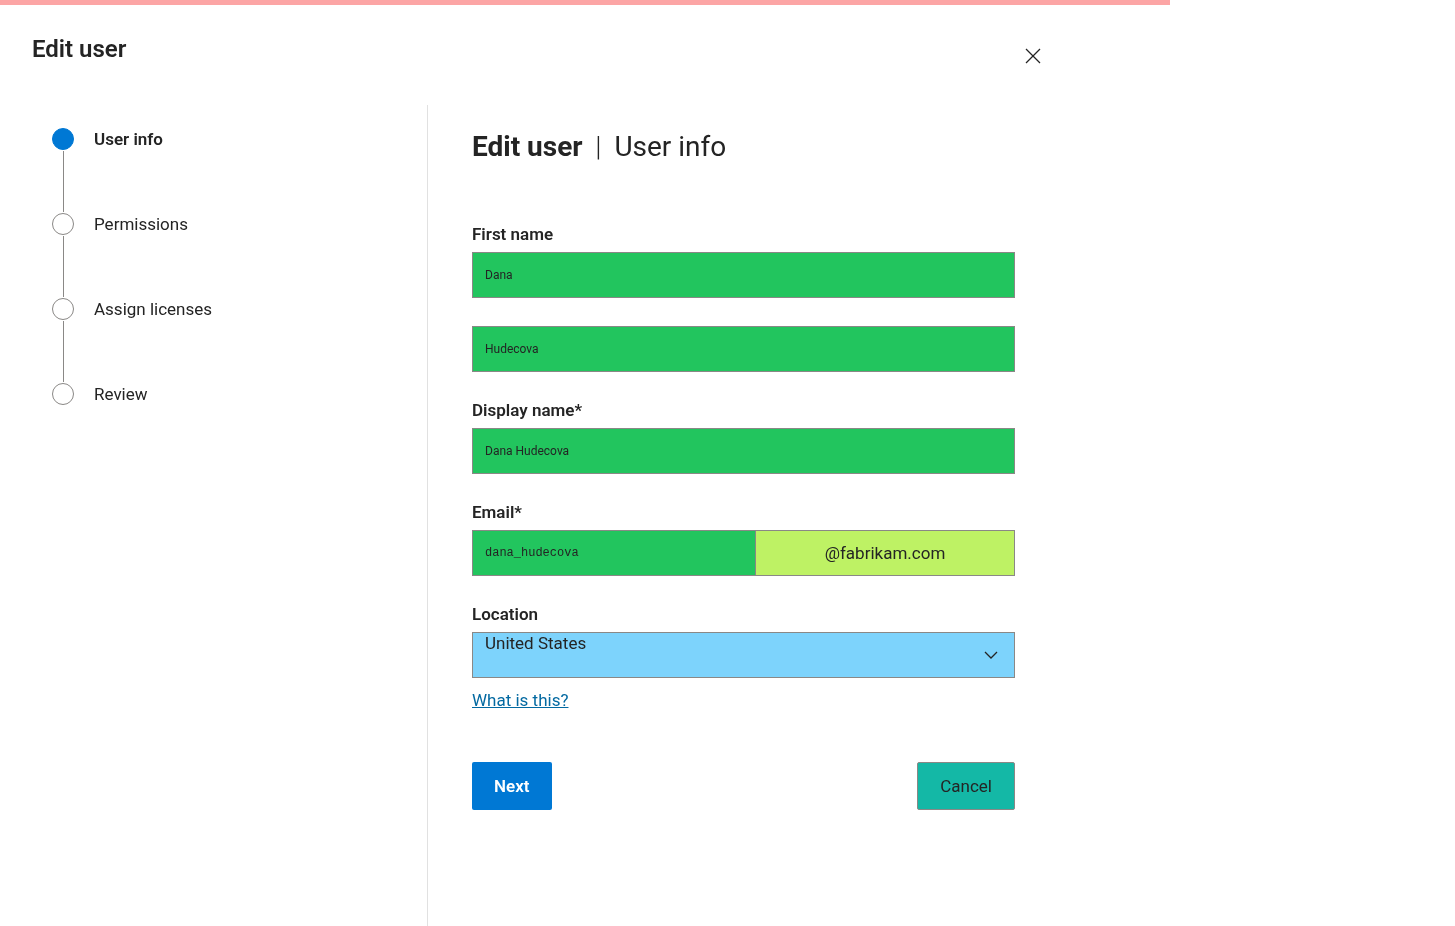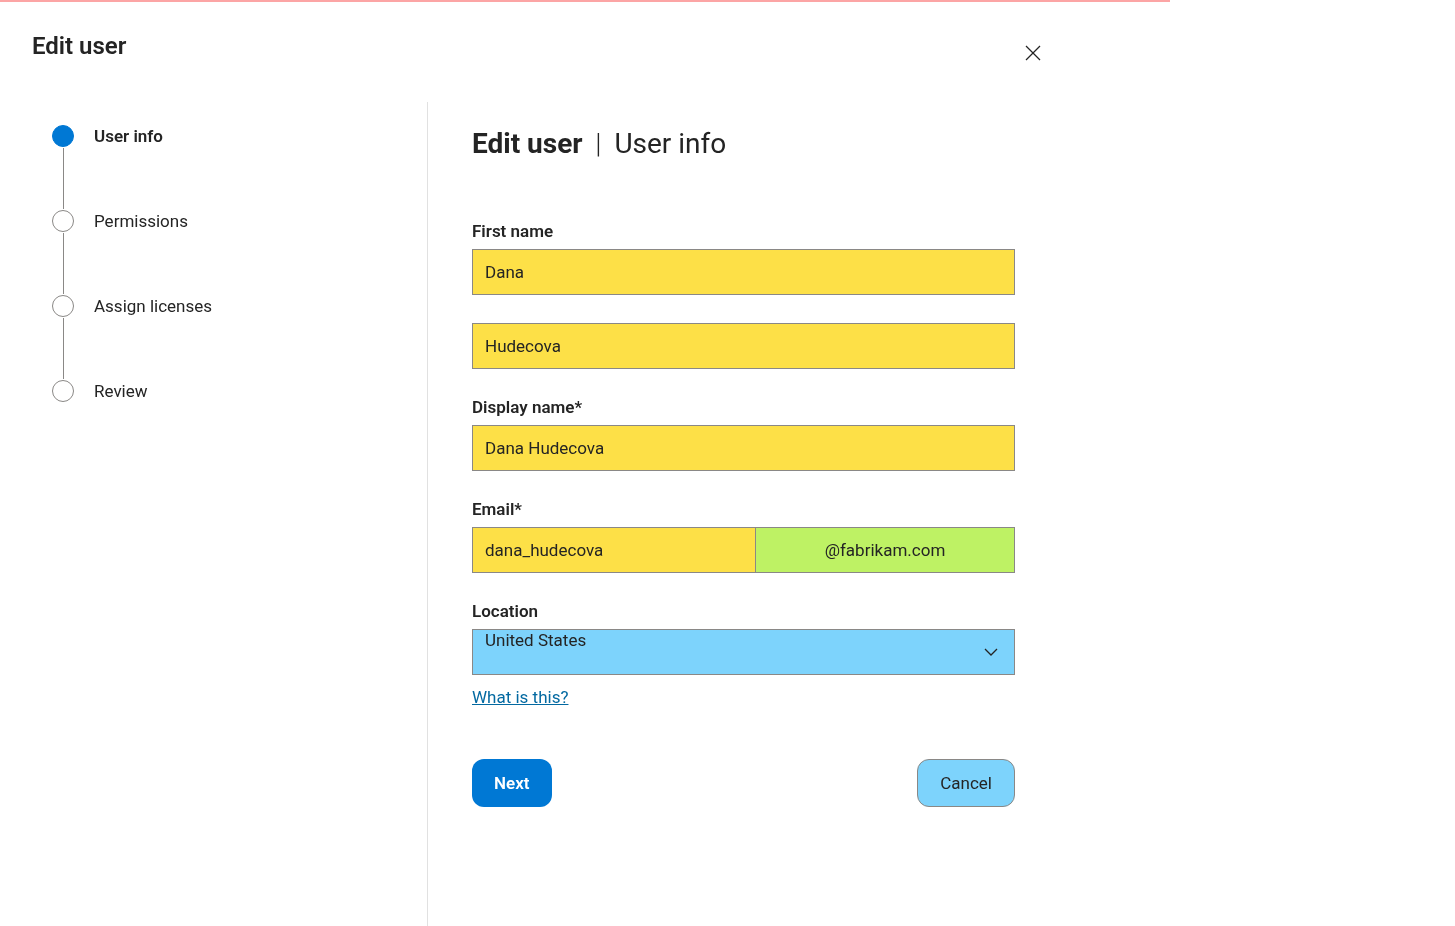--- a/index.html
+++ b/index.html
@@ -7,21 +7,21 @@
     margin: 0; padding: 0;
     font-family: "Segoe UI", -apple-system, BlinkMacSystemFont, Roboto, "Helvetica Neue", sans-serif;
     color: #242424;
     background: #fff;
     font-size: 14px;
   }
   .page {
     width: 1170px;
     height: 926px;
     position: relative;
-    border-top: 2px solid #fca5a5;
+    border-top: 5px solid #fca5a5;
   }
   .panel-header {
     position: absolute;
     top: 30px;
     left: 32px;
     font-size: 24px;
     font-weight: 600;
   }
   .close-btn {
     position: absolute;
@@ -106,28 +106,28 @@
     font-size: 17px;
     font-weight: 600;
     margin-bottom: 8px;
     display: block;
   }
   .text-input {
     width: 100%;
     height: 46px;
     border: 1px solid #8a8886;
     padding: 0 12px;
-    font-size: 17px;
+    font-size: 12px;
     font-family: inherit;
     color: #242424;
-    background: #fde047;
+    background: #22c55e;
   }
 
   .email-row { display: flex; width: 100%; }
-  .email-row .text-input { flex: 1; border-right: none; }
+  .email-row .text-input { flex: 1; border-right: none; font-family: Liberation Mono, monospace; }
   .email-domain {
     width: 260px;
     height: 46px;
     border: 1px solid #8a8886;
     background: #bef264;
     display: flex;
     align-items: center;
     justify-content: center;
     font-size: 17px;
     color: #242424;
@@ -172,29 +172,29 @@
     margin-top: 52px;
     display: flex;
   }
   .btn {
     height: 48px;
     padding: 0 22px;
     font-size: 17px;
     font-family: inherit;
     border: none;
     cursor: pointer;
-    border-radius: 12px;
+    border-radius: 2px;
   }
   .btn-primary {
     background: #0078d4;
     color: #fff;
     font-weight: 600;
   }
   .btn-secondary {
-    background: #7dd3fc;
+    background: #14b8a6;
     color: #242424;
     border: 1px solid #8a8886;
     margin-left: auto;
   }
 </style>
 </head>
 <body>
 
 <div class="page">
 

